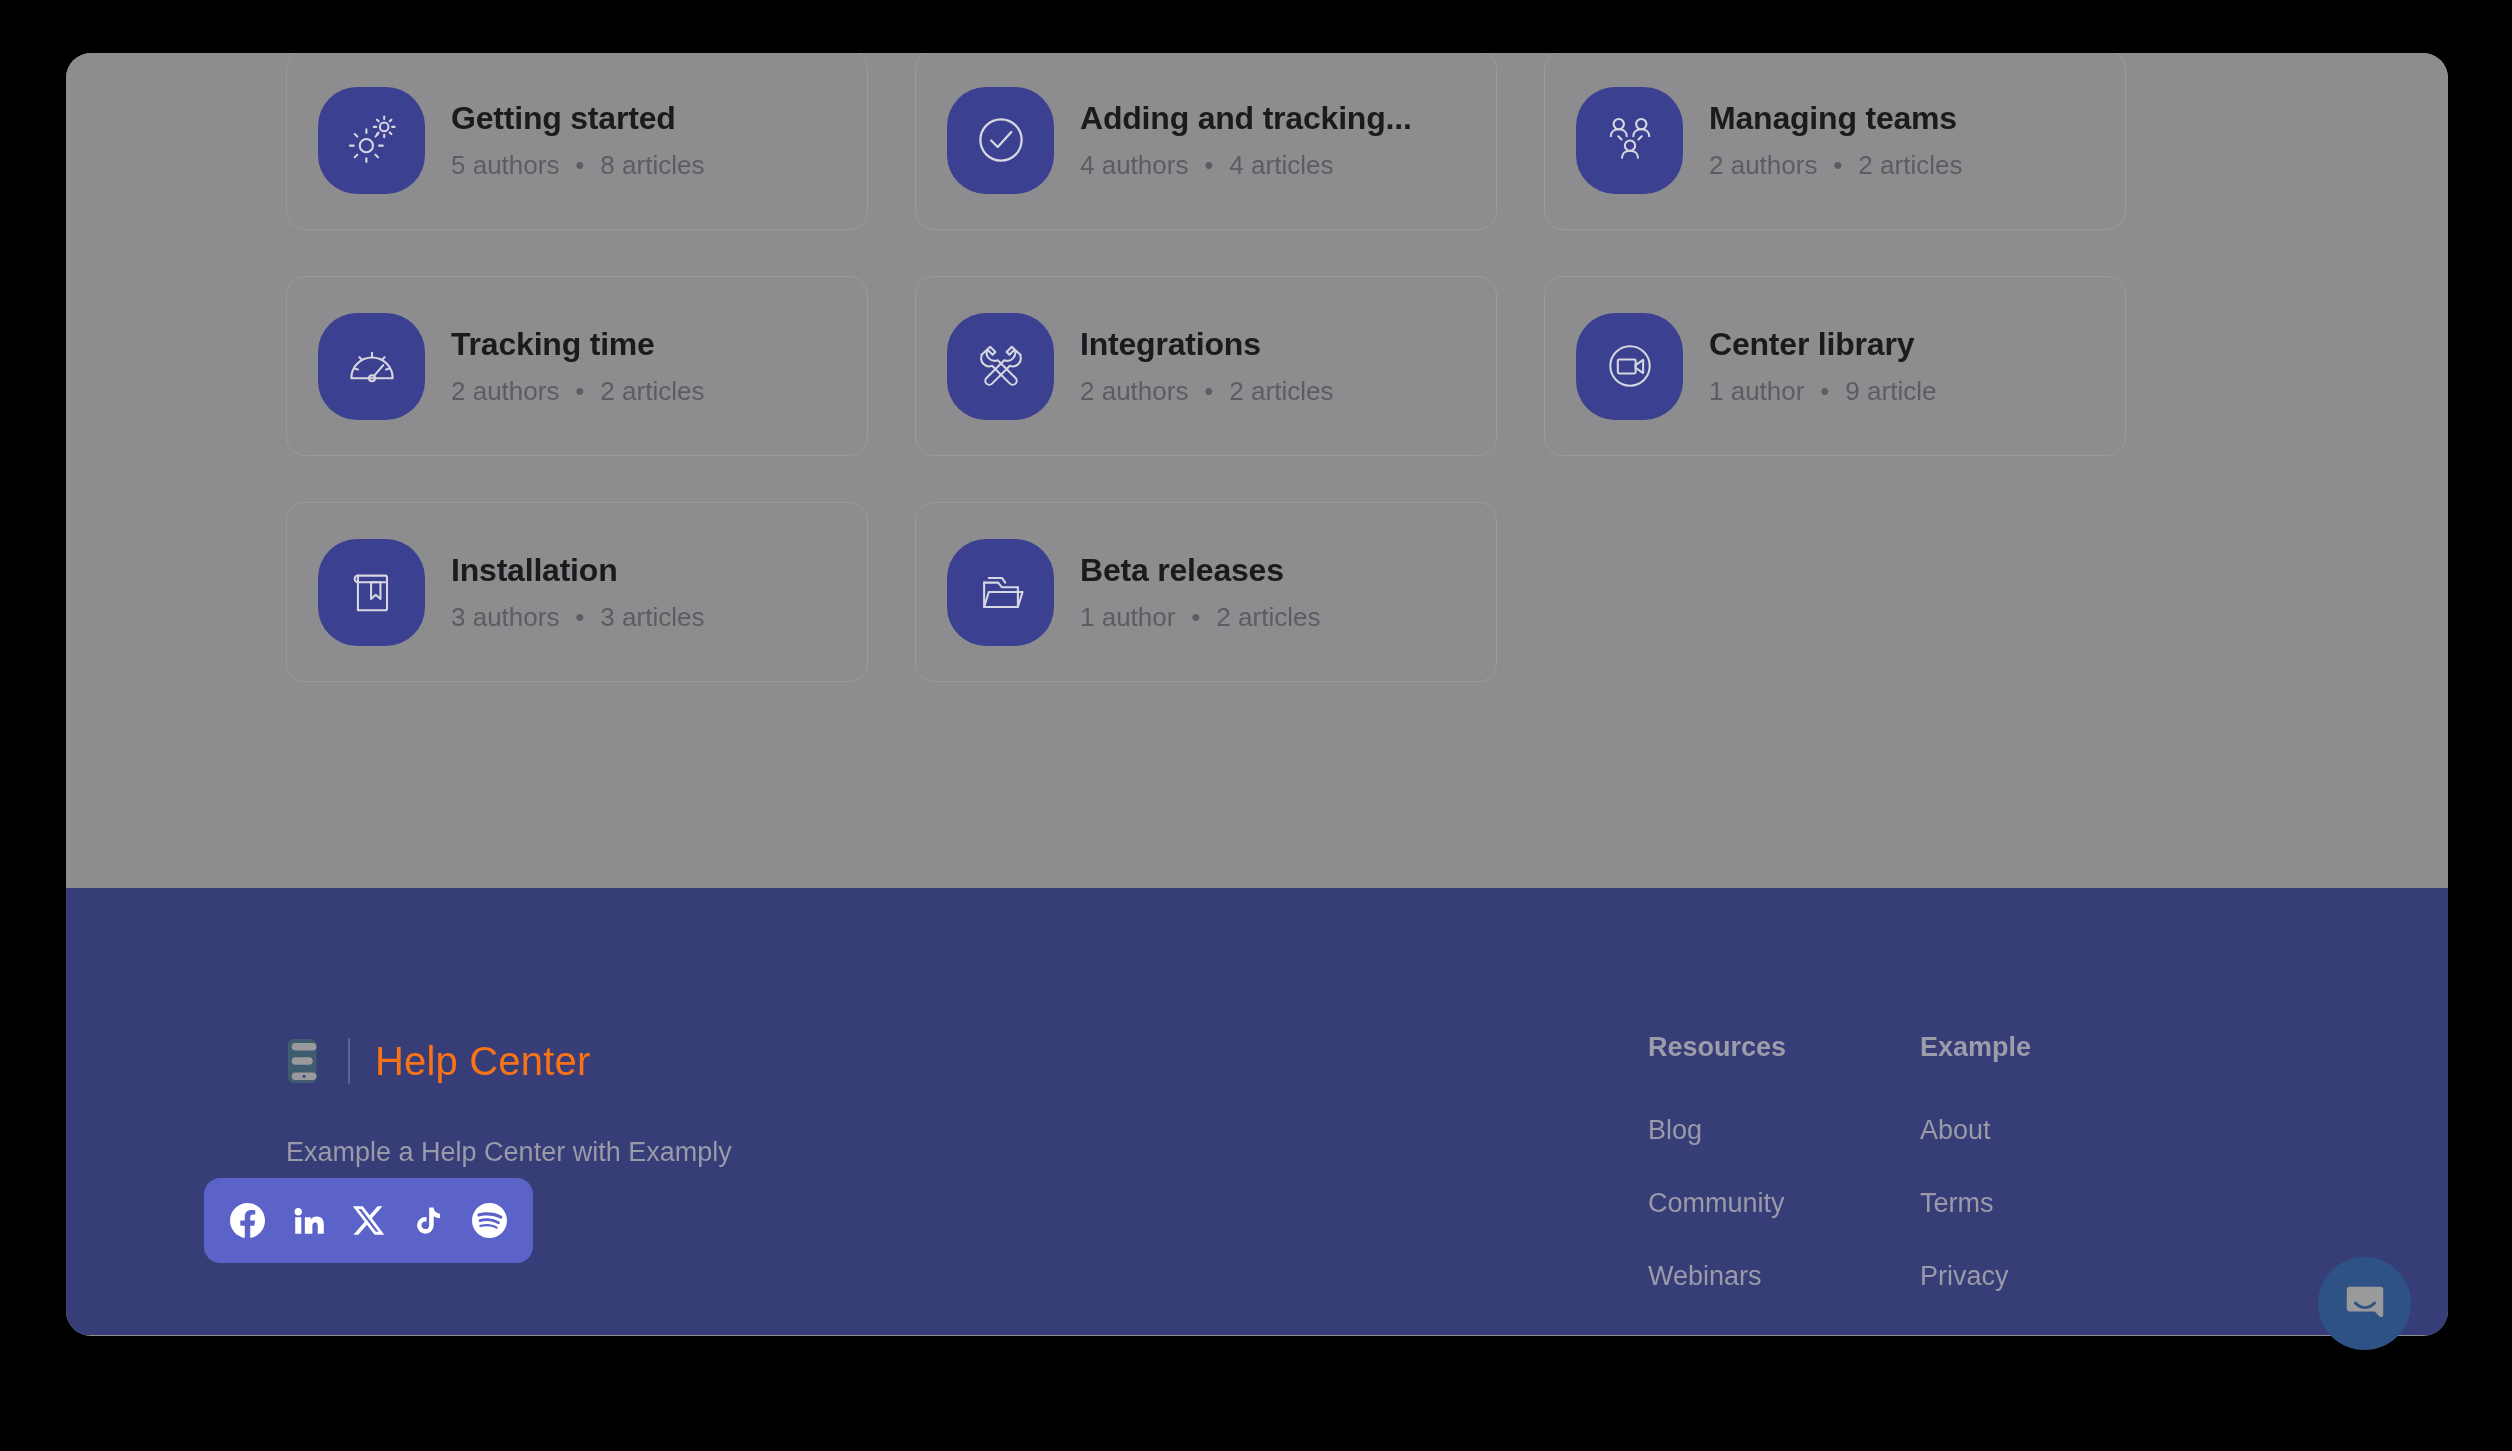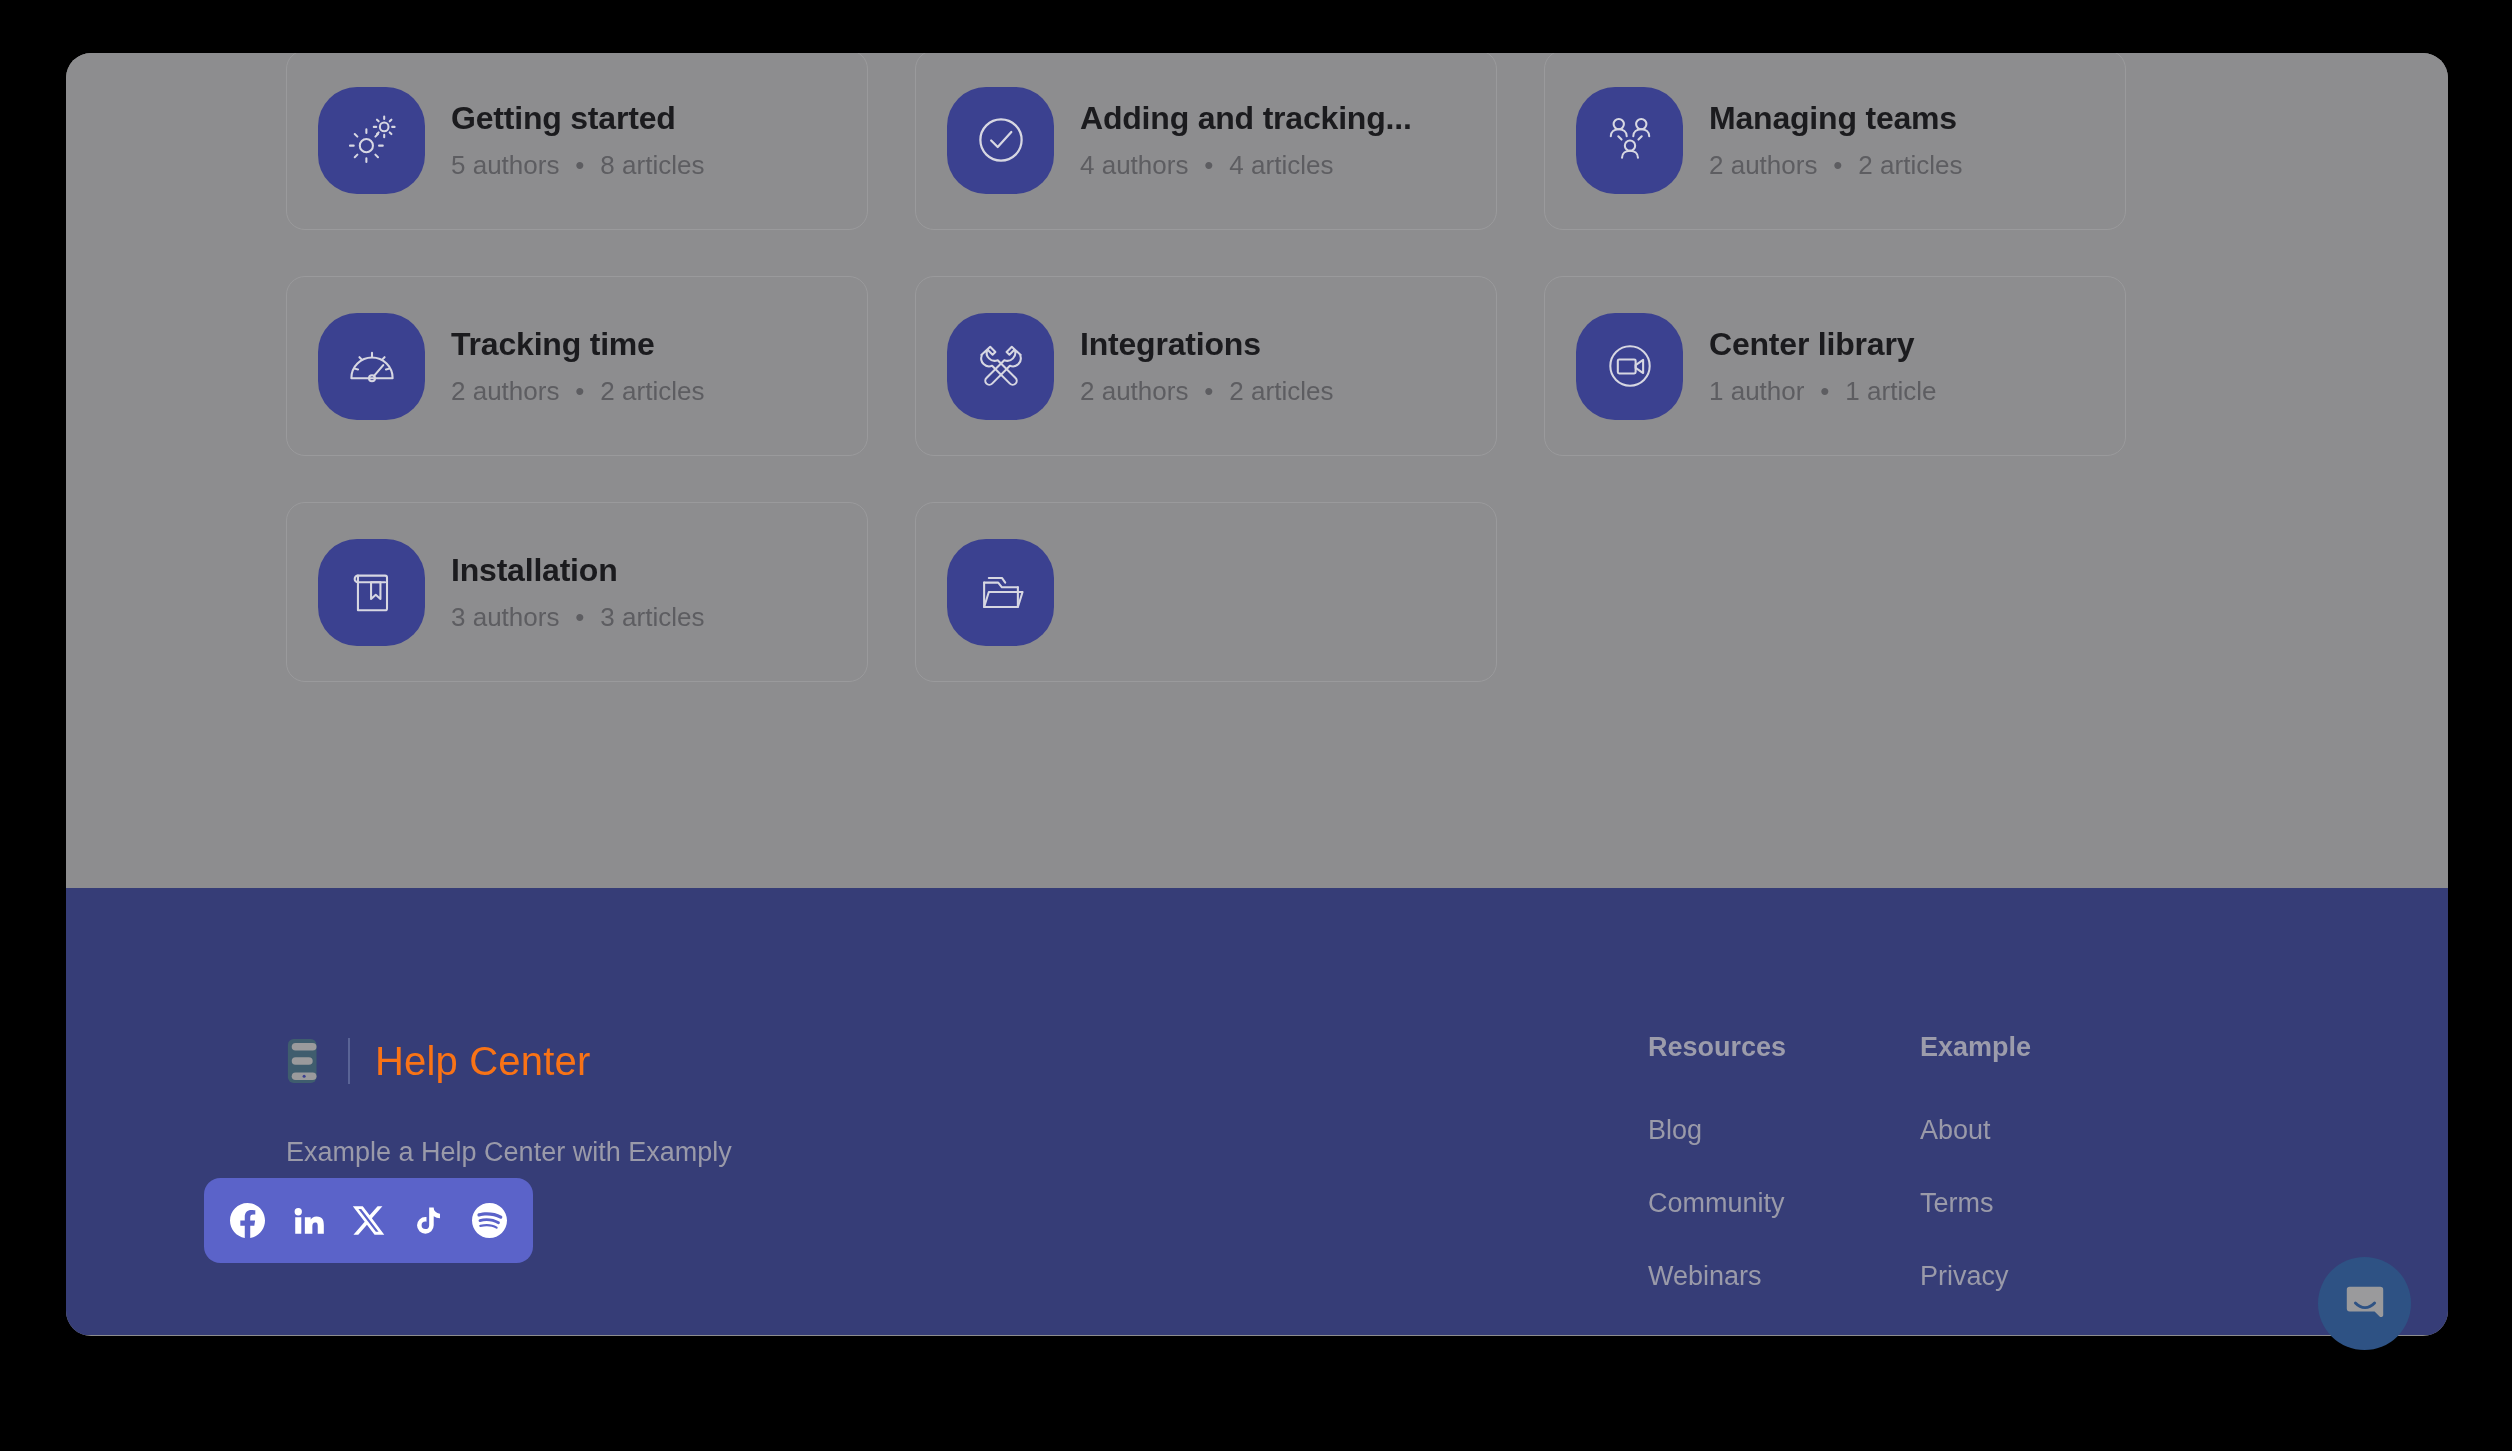--- a/index.html
+++ b/index.html
@@ -324,21 +324,21 @@
               <circle cx="32" cy="32" r="21"></circle>
               <rect x="19" y="25" width="19" height="15" rx="1.5"></rect>
               <path d="M38 31 L46 25.5 V39.5 L38 34 Z"></path>
             </svg>
           </div>
           <div class="card-text">
             <div class="card-title">Center library</div>
             <div class="card-meta">
               <span>1 author</span>
               <span class="sep">•</span>
-              <span>1 article</span>
+              <span>9 article</span>
             </div>
           </div>
         </div>
 
         <div class="card">
           <div class="card-icon">
             <svg viewBox="0 0 64 64" fill="none" stroke="#d7d7e2" stroke-width="2.2" stroke-linecap="round" stroke-linejoin="round">
               <path d="M17 14.5h29a2 2 0 0 1 2 2v33a2 2 0 0 1-2 2H17z"></path>
               <path d="M17 14.5a3.5 3.5 0 0 0 0 7h29"></path>
               <path d="M31 21.5h10v18l-5-4.5-5 4.5z"></path>
@@ -355,20 +355,28 @@
         </div>
 
         <div class="card">
           <div class="card-icon">
             <svg viewBox="0 0 64 64" fill="none" stroke="#d7d7e2" stroke-width="2.2" stroke-linecap="round" stroke-linejoin="round">
               <path d="M14 22h15l4 5h17"></path>
               <path d="M14 22v26h36V27"></path>
               <path d="M19 17h14l3.5 5"></path>
               <path d="M14 48l5-16h36l-5 16z"></path>
             </svg>
+          </div>
+          <div class="card-text">
+            <div class="card-title">Beta releases</div>
+            <div class="card-meta">
+              <span>1 author</span>
+              <span class="sep">•</span>
+              <span>2 articles</span>
+            </div>
           </div>
         </div>
 
       </div>
     </div>
 
     <div class="footer">
 
       <div class="footer-brand">
         <svg class="brand-logo" viewBox="0 0 43 50">

